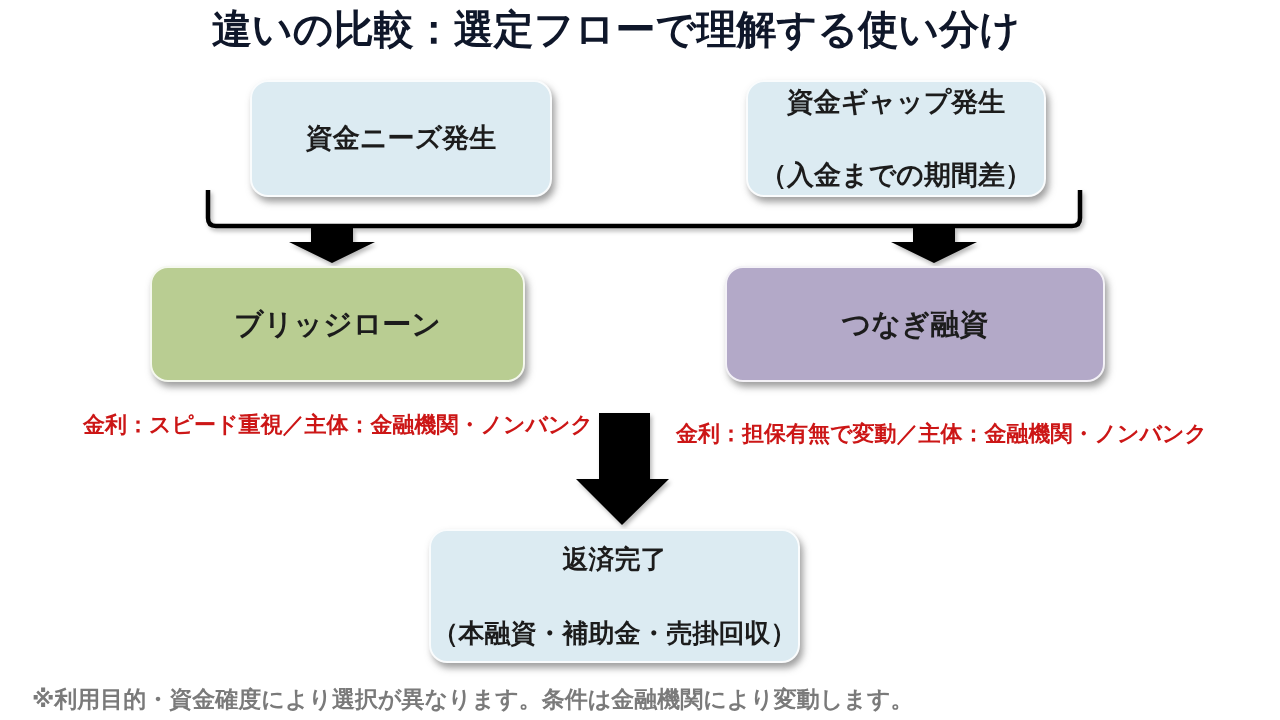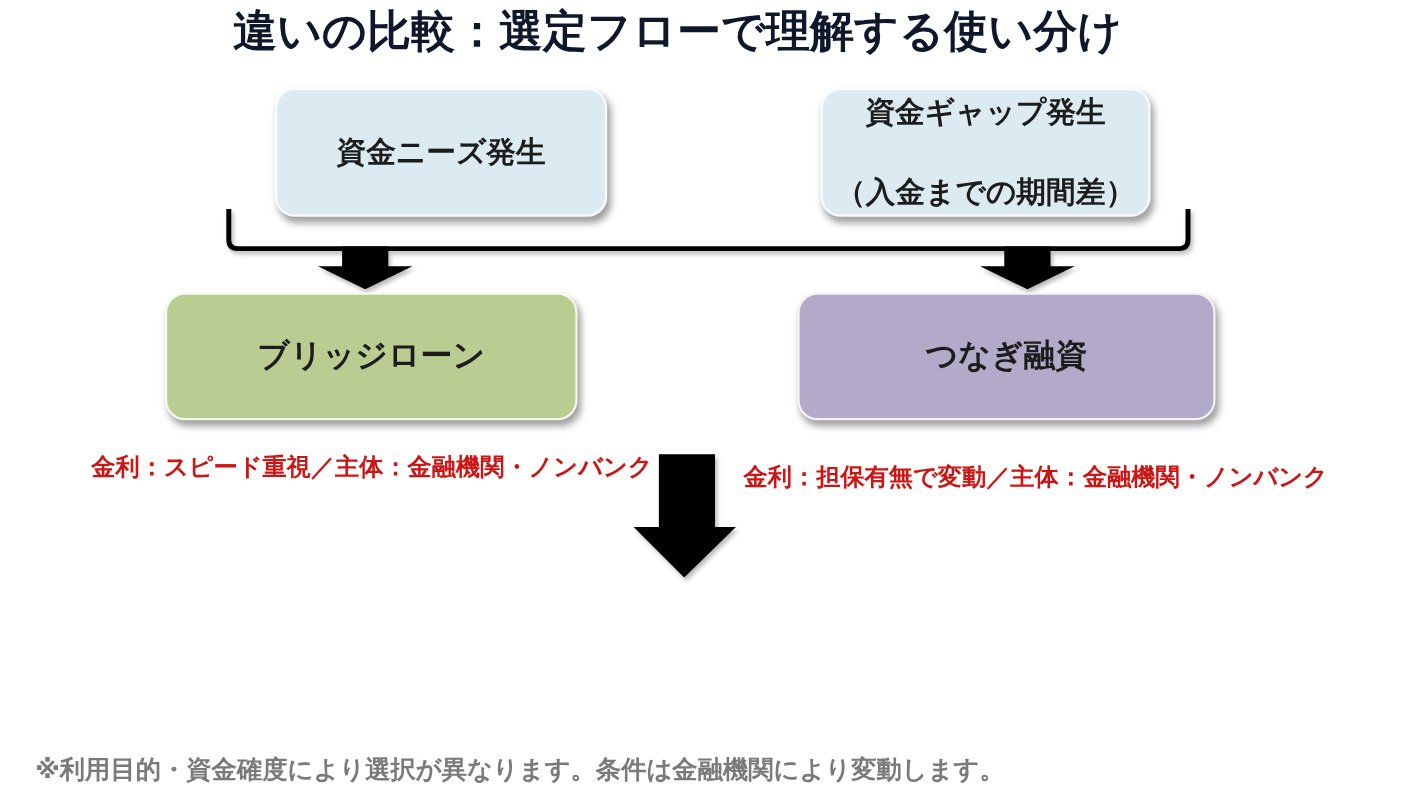--- a/index.html
+++ b/index.html
@@ -84,16 +84,20 @@
     <div class="line">ブリッジローン</div>
   </div>
 
   <div class="box box-purple box-mid-right">
     <div class="line">つなぎ融資</div>
   </div>
 
   <div class="note note-left">金利：スピード重視／主体：金融機関・ノンバンク</div>
   <div class="note note-right">金利：担保有無で変動／主体：金融機関・ノンバンク</div>
 
+  <div class="box box-blue box-bottom">
+    <div class="line">返済完了</div>
+    <div class="line">（本融資・補助金・売掛回収）</div>
+  </div>
 
   <div class="footer">※利用目的・資金確度により選択が異なります。条件は金融機関により変動します。</div>
 
 </div>
 
 </body></html>

